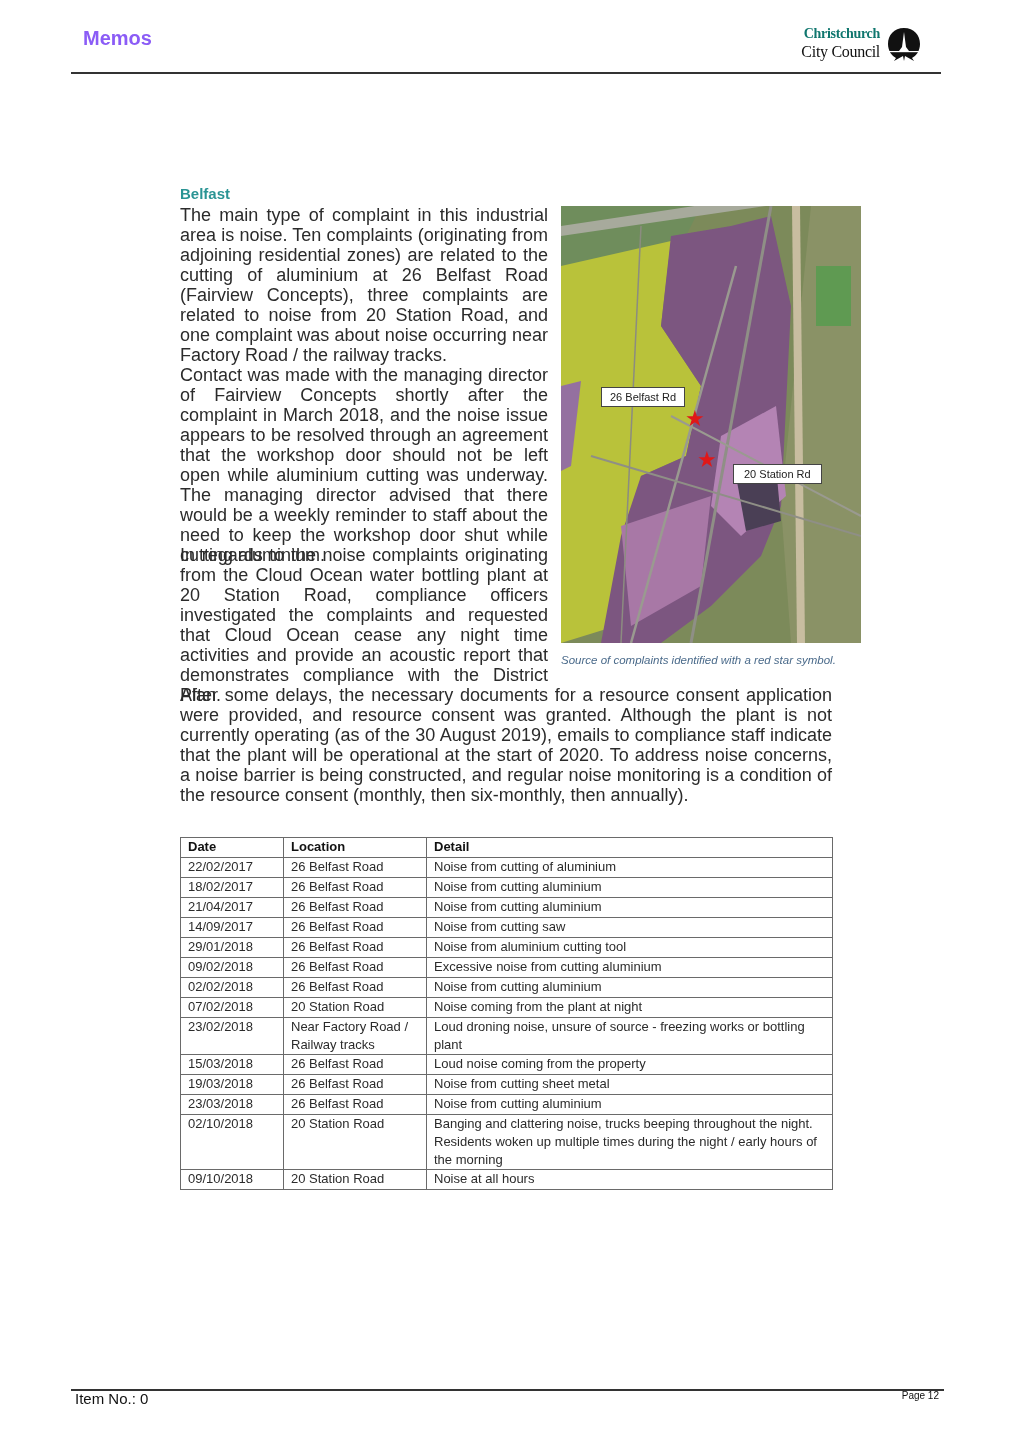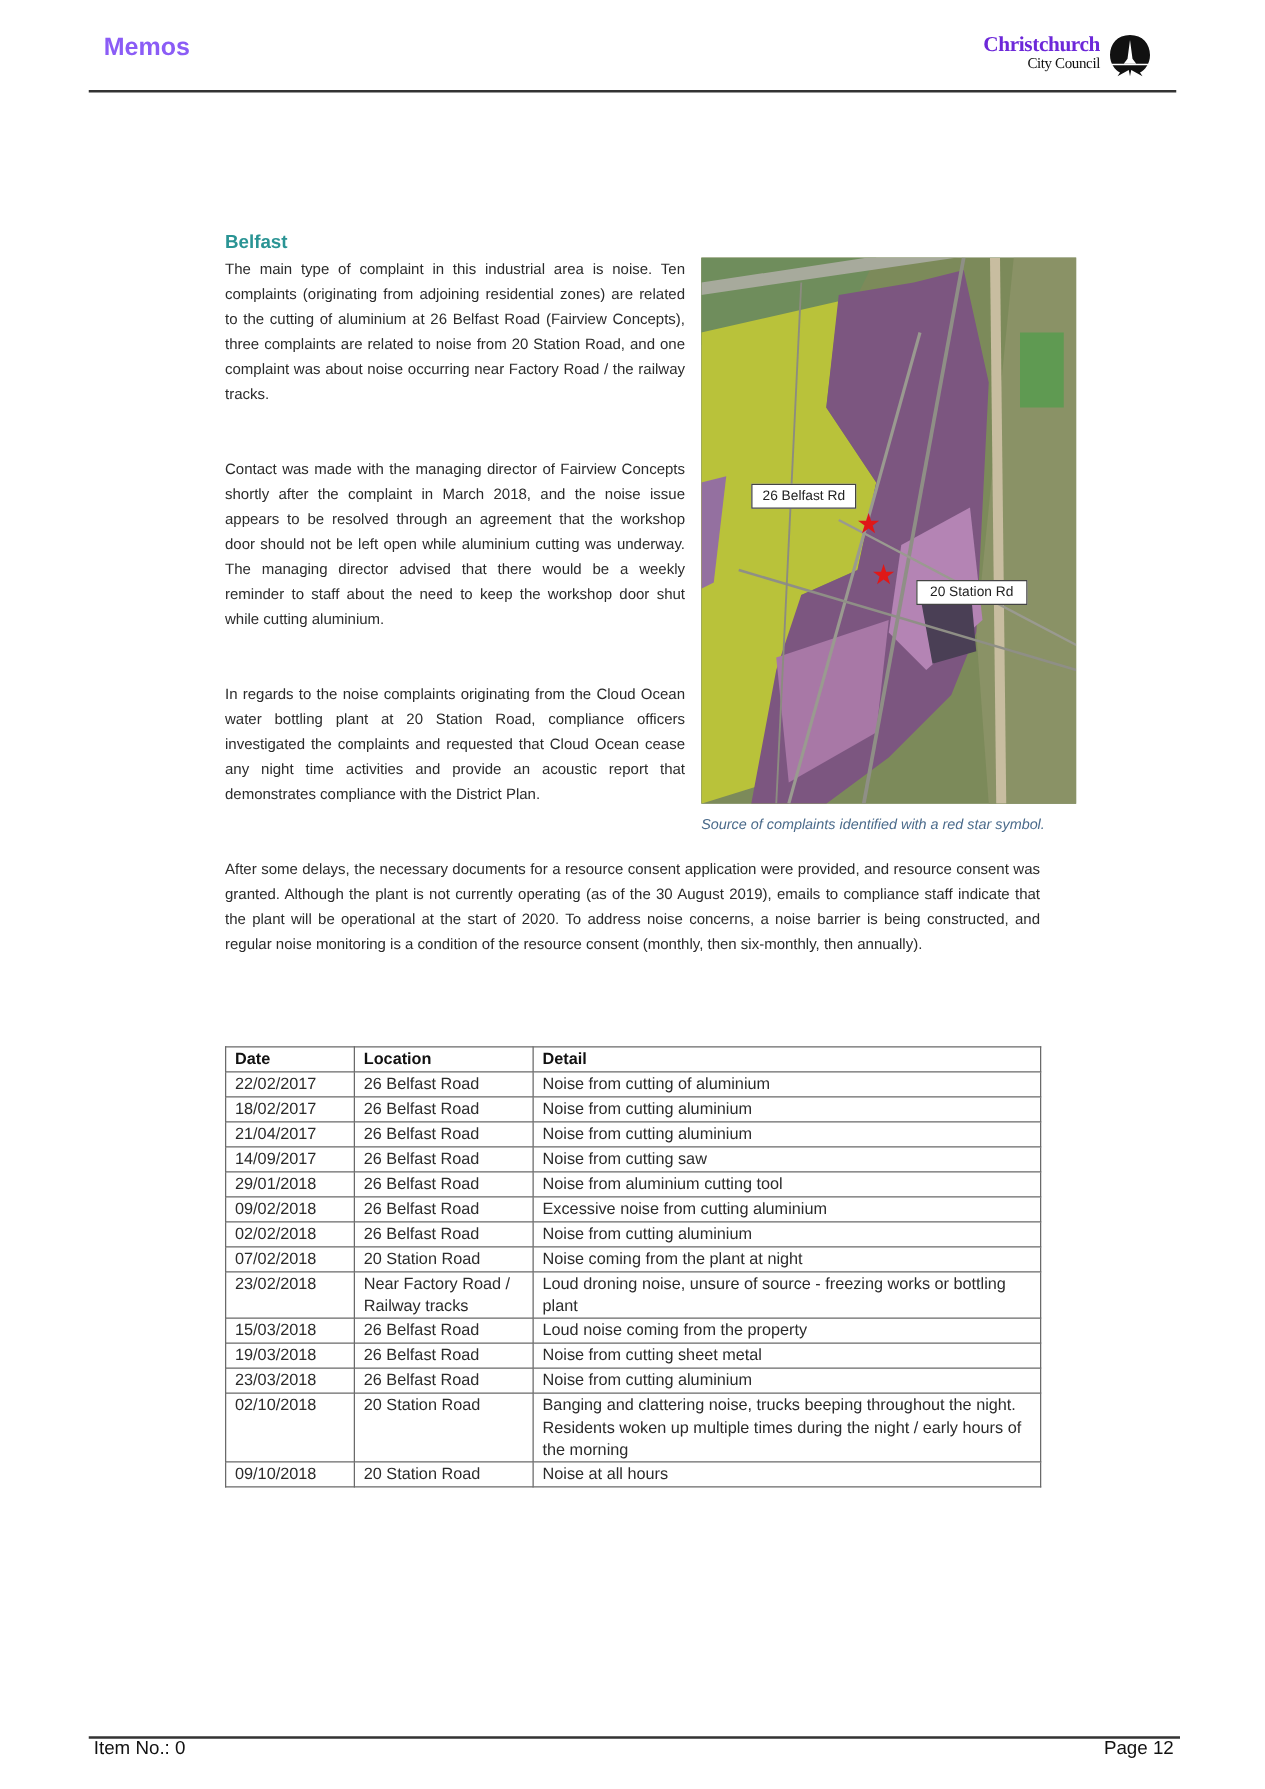--- a/index.html
+++ b/index.html
@@ -1,31 +1,31 @@
 <!DOCTYPE html>
 <html><head>
 <meta charset="utf-8">
 <style>
   html, body { margin: 0; padding: 0; background: #ffffff; }
   body { width: 1012px; height: 1431px; position: relative; overflow: hidden;
          font-family: "Liberation Sans", "DejaVu Sans", sans-serif; color: #222; }
   .hdr-title { position: absolute; left: 83px; top: 27px; font-size: 20px; font-weight: bold; color: #8b5cf6; }
   .logo { position: absolute; left: 770px; top: 26px; width: 160px; height: 40px; }
   .logo-l1 { position: absolute; right: 50px; top: 0; font-family: "Liberation Serif", "DejaVu Serif", serif;
-             font-weight: bold; font-size: 17px; color: #6d28d9; letter-spacing: -0.3px; white-space: nowrap; margin-left: 12px; }
+             font-weight: bold; font-size: 14px; color: #0f766e; letter-spacing: -0.3px; white-space: nowrap; margin-left: 12px; }
   .logo-l2 { position: absolute; right: 50px; top: 17px; font-family: "Liberation Serif", "DejaVu Serif", serif;
-             font-size: 12px; color: #111; letter-spacing: -0.3px; white-space: nowrap; }
+             font-size: 16px; color: #111; letter-spacing: -0.3px; white-space: nowrap; }
   .logo-mark { position: absolute; right: 8px; top: 1px; width: 36px; height: 36px; }
   .hdr-rule { position: absolute; left: 71px; top: 72px; width: 870px; height: 2px; background: #333; }
   .ftr-rule { position: absolute; left: 71px; top: 1389px; width: 873px; height: 2px; background: #333; }
   .ftr-left { position: absolute; left: 75px; top: 1390px; font-size: 15px; color: #111; }
-  .ftr-right { position: absolute; right: 73px; top: 1390px; font-size: 15px; color: #111; }
+  .ftr-right { position: absolute; right: 73px; top: 1390px; font-size: 10px; color: #111; }
 
   .section-title { position: absolute; left: 180px; top: 185px; font-size: 15px; font-weight: bold; color: #2a9494; }
-  .para { position: absolute; font-size: 12px; line-height: 20px; color: #2b2b2b; text-align: justify; text-align-last: left; }
+  .para { position: absolute; font-size: 18px; line-height: 20px; color: #2b2b2b; text-align: justify; text-align-last: left; }
   .p1 { left: 180px; top: 205px; width: 368px; }
   .p2 { left: 180px; top: 365px; width: 368px; }
   .p3 { left: 180px; top: 545px; width: 368px; }
   .p4 { left: 180px; top: 685px; width: 652px; }
 
   .map { position: absolute; left: 561px; top: 206px; width: 300px; height: 437px; overflow: hidden;
          background: #7d8a5c; }
   .map svg { width: 100%; height: 100%; display: block; }
   .map-label { position: absolute; background: #fff; border: 1px solid #444; font-size: 11px;
                color: #222; padding: 3px 8px; white-space: nowrap; }

